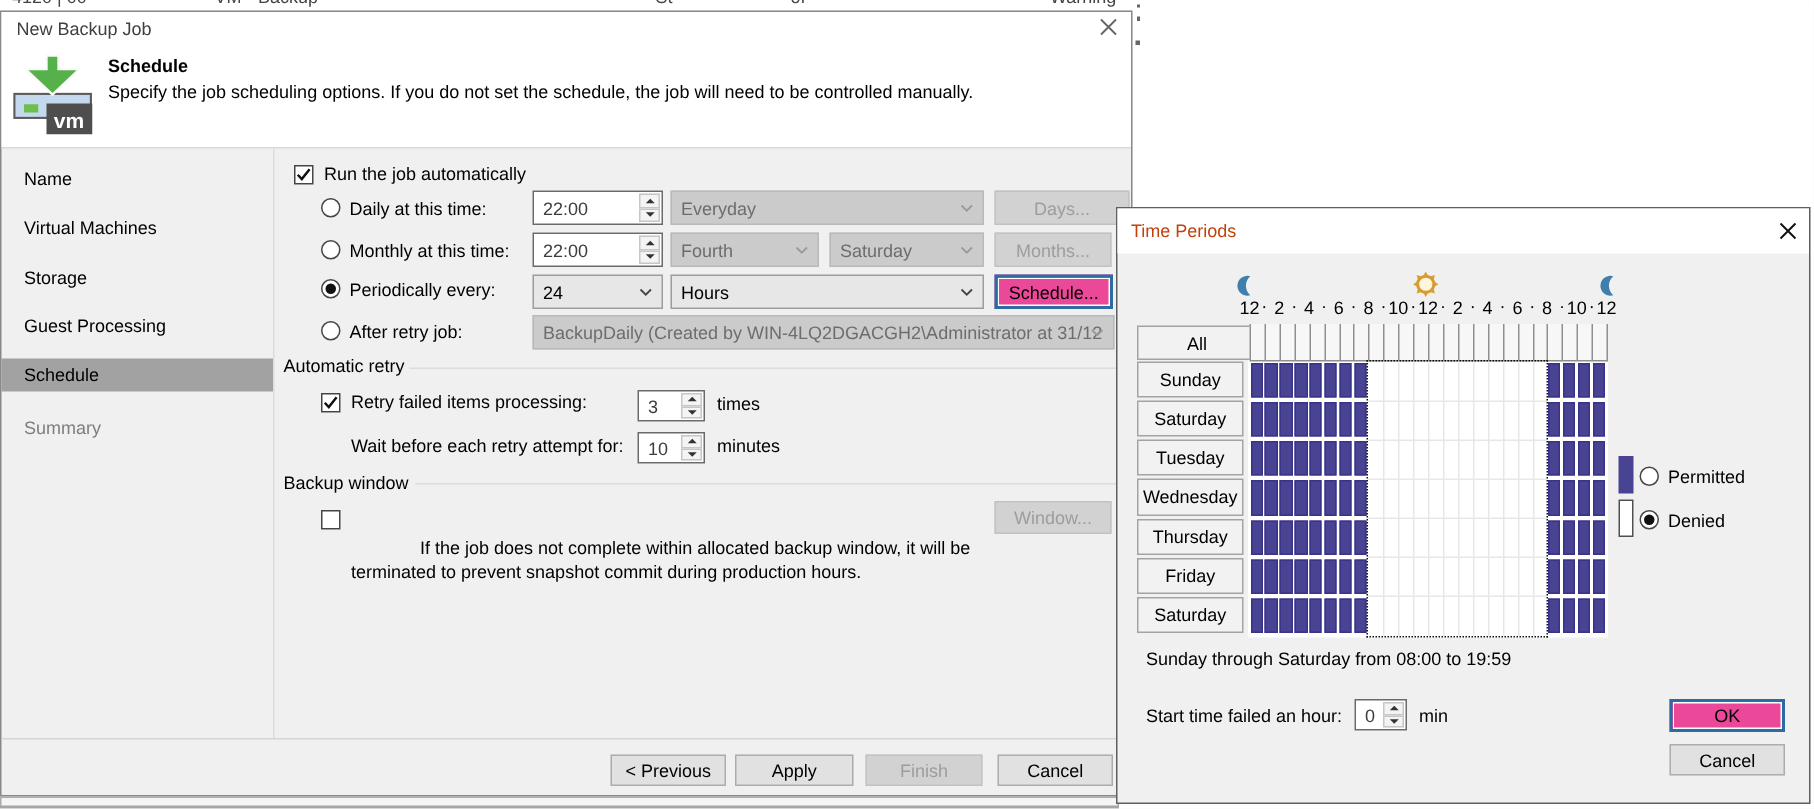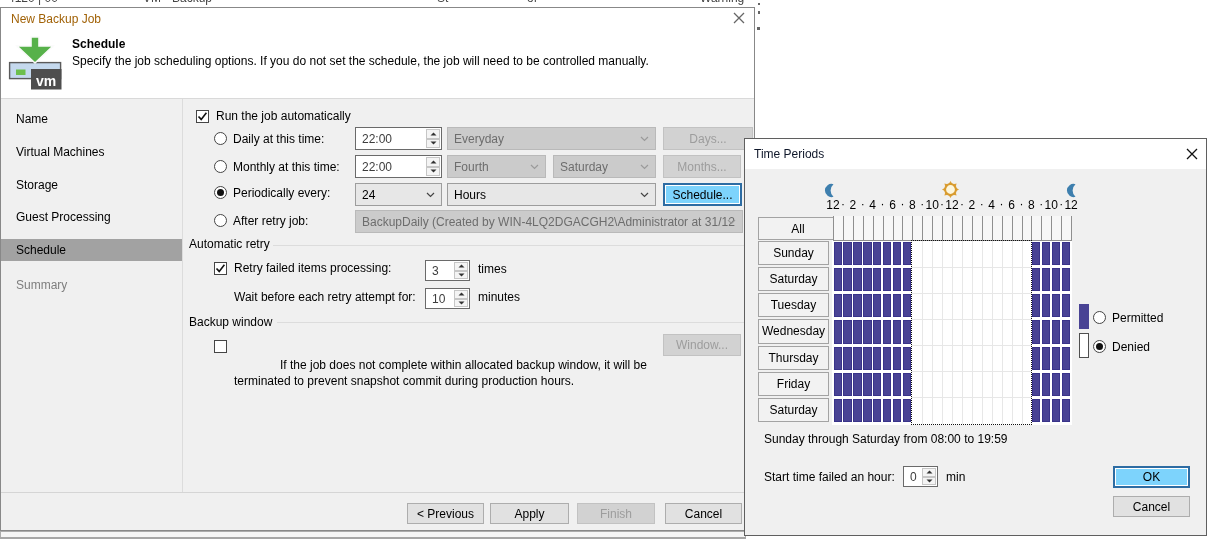--- a/index.html
+++ b/index.html
@@ -3,21 +3,21 @@
 <style>
 * { margin:0; padding:0; box-sizing:border-box; }
 body { width:1209px; height:539px; overflow:hidden; background:#fff;
   font-family:"Liberation Sans", sans-serif; font-size:12px; color:#000; }
 #canvas { position:relative; width:1209px; height:539px; background:#fff; overflow:hidden; }
 .abs { position:absolute; }
 .lbl { position:absolute; white-space:nowrap; }
 .btn { position:absolute; background:#e1e1e1; border:1px solid #adadad;
   display:flex; align-items:center; justify-content:center; font-size:12px; }
 .btn.dis { background:#d2d2d2; border-color:#c2c2c2; color:#9d9d9d; }
-.btn.focus { background:#7dd3fc; border:2px solid #2d6ca3; box-shadow:inset 0 0 0 1px #ffffff; }
+.btn.focus { background:#ec4899; border:2px solid #2d6ca3; box-shadow:inset 0 0 0 1px #ffffff; }
 .combo { position:absolute; border:1px solid #9d9d9d; background:#e7e7e7; display:flex; align-items:center;
   padding-left:6px; font-size:12px; }
 .combo.dis { background:#cbcbcb; border-color:#b9b9b9; color:#6d6d6d; }
 .chev { position:absolute; right:6px; top:50%; margin-top:-3px; }
 .chev svg { display:block; }
 .spin { position:absolute; background:#fff; border:1px solid #6a6a6a; font-size:12px; color:#3d3d3d; }
 .spin .num { position:absolute; left:6px; top:0; bottom:0; display:flex; align-items:center; }
 .spin .btns { position:absolute; right:1px; top:1px; bottom:1px; width:14px; }
 .spin .sb { position:absolute; left:0; right:0; height:50%; background:#f4f4f4; border:1px solid #c6c6c6;
   display:flex; align-items:center; justify-content:center; }
@@ -41,21 +41,21 @@
       <div class="lbl" style="left:527px;top:-9px;color:#444;font-size:12px;">of</div>
       <div class="lbl" style="left:700px;top:-9px;color:#444;font-size:12px;">Warning</div>
     </div>
     <div class="abs" style="left:758px;top:3px;width:2px;height:2px;background:#666;"></div>
     <div class="abs" style="left:758px;top:11px;width:2px;height:3px;background:#666;"></div>
     <div class="abs" style="left:757px;top:27px;width:3px;height:3px;background:#666;"></div>
     <div class="abs" style="left:0;top:531px;width:746px;height:8px;background:#f5f5f5;border:1px solid #ababab;"></div>
     <div class="abs" style="left:0;top:537px;width:746px;height:2px;background:#a6a6a6;"></div>
     <div class="abs" style="left:0;top:7px;width:755px;height:524px;background:#f0f0f0;border:1px solid #888;">
       <div class="abs" style="left:0;top:0;width:753px;height:90px;background:#fff;"></div>
-      <div class="lbl" style="left:10px;top:4px;color:#a16207;font-size:12px;">New Backup Job</div>
+      <div class="lbl" style="left:10px;top:4px;color:#404040;font-size:12px;">New Backup Job</div>
       <svg class="abs" style="left:732px;top:4px;" width="12" height="12" viewBox="0 0 12 12">
         <path d="M1 1 L11 11 M11 1 L1 11" stroke="#666" stroke-width="1.3" fill="none"></path>
       </svg>
       <svg class="abs" style="left:7px;top:23px;" width="56" height="62" viewBox="0 0 56 62">
         <rect x="1.6" y="31.6" width="51" height="16" fill="#c5d9ee" stroke="#5b5b5b" stroke-width="1.4"></rect>
         <rect x="8" y="38.5" width="9.5" height="5.5" fill="#6cbf4c"></rect>
         <path d="M23 6 h8 v9 h14 l-18 17 -18 -17 h14 Z" fill="#57b14a" stroke="#fafafa" stroke-width="1.6"></path>
         <rect x="23" y="38" width="30.5" height="20.5" fill="#4e4e4e"></rect>
         <text x="38" y="54.5" font-size="14" font-weight="bold" fill="#fff" text-anchor="middle" font-family="Liberation Sans, sans-serif">vm</text>
       </svg>
@@ -198,21 +198,21 @@
       <div class="btn dis" style="left:662px;top:326px;width:78px;height:22px;">Window...</div>
       <div class="lbl" style="left:233px;top:350px;margin-left:46px;">If the job does not complete within allocated backup window, it will be</div>
       <div class="lbl" style="left:233px;top:366px;">terminated to prevent snapshot commit during production hours.</div>
       <div class="btn" style="left:406px;top:495px;width:77px;height:21px;">&lt; Previous</div>
       <div class="btn" style="left:489px;top:495px;width:79px;height:21px;">Apply</div>
       <div class="btn dis" style="left:576px;top:495px;width:78px;height:21px;">Finish</div>
       <div class="btn" style="left:664px;top:495px;width:77px;height:21px;">Cancel</div>
     </div>
     <div class="abs" style="left:744px;top:138px;width:463px;height:398px;background:#f0f0f0;border:1px solid #5f5f5f;">
       <div class="abs" style="left:0;top:0;width:461px;height:30px;background:#fff;"></div>
-      <div class="lbl" style="left:9px;top:8px;color:#0f172a;">Time Periods</div>
+      <div class="lbl" style="left:9px;top:8px;color:#c2410c;">Time Periods</div>
       <svg class="abs" style="left:441px;top:9px;" width="12" height="12" viewBox="0 0 12 12">
         <path d="M1 1 L11 11 M11 1 L1 11" stroke="#111" stroke-width="1.3" fill="none"></path>
       </svg>
       <svg class="abs" style="left:79px;top:44px;" width="15" height="15" viewBox="0 0 15 15">
         <path d="M9.5 1.2 A6.6 6.6 0 1 0 9.5 13.8 A8.3 8.3 0 0 1 9.5 1.2 Z" fill="#3e7fae"></path>
       </svg>
       <svg class="abs" style="left:197px;top:42px;" width="17" height="17" viewBox="0 0 17 17">
         <g fill="#dc9f33">
           <polygon points="8.5,0 10.6,3.6 6.4,3.6"></polygon>
           <polygon points="8.5,17 10.6,13.4 6.4,13.4"></polygon>

